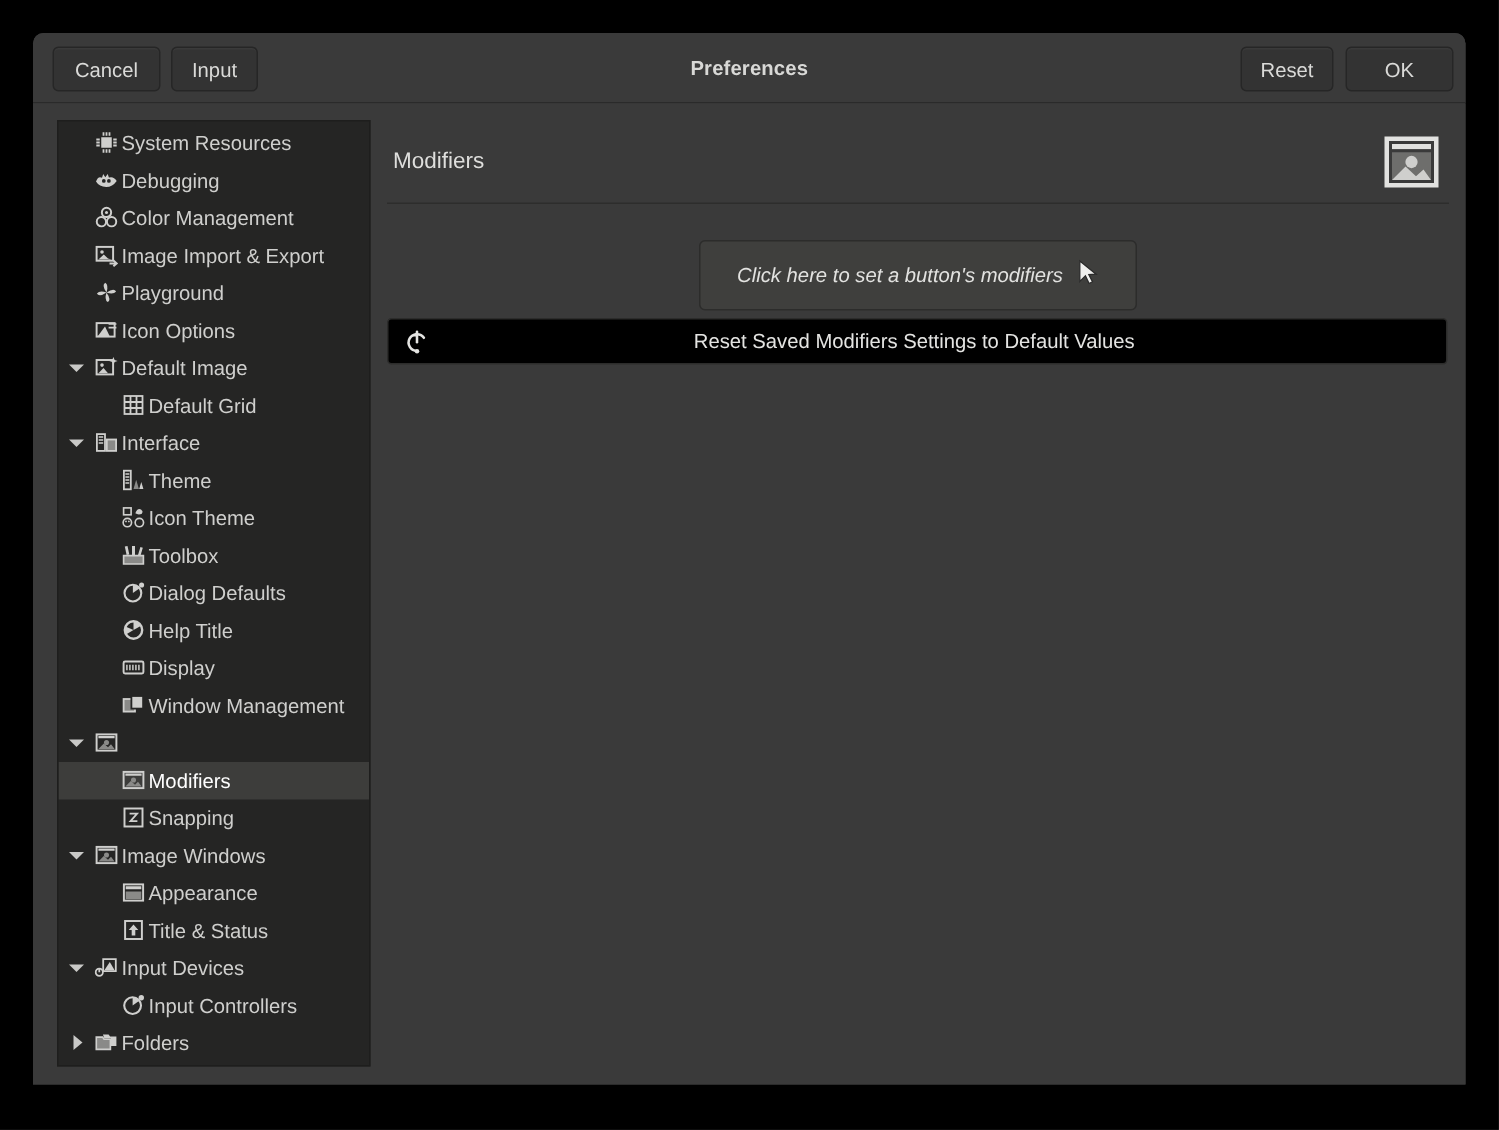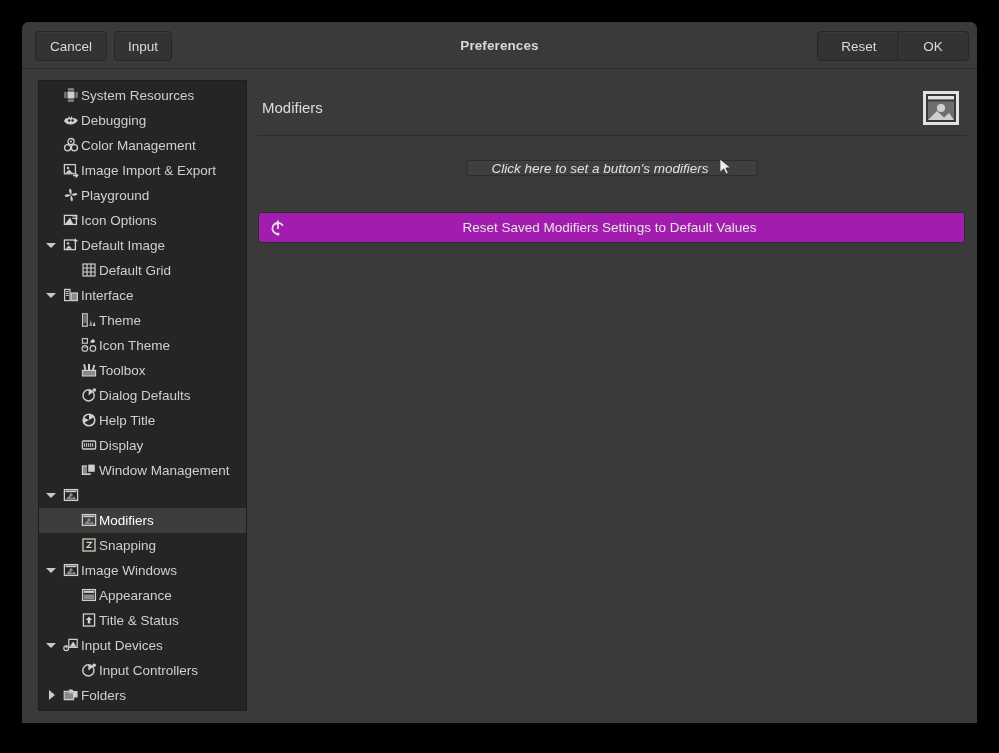--- a/index.html
+++ b/index.html
@@ -43,21 +43,21 @@
     border-radius: 4px;
     color: #dadad8;
     font-family: "Liberation Sans", sans-serif;
     font-size: 13.5px;
     display: flex; align-items: center; justify-content: center;
     cursor: pointer;
     box-shadow: 0 1px 0 rgba(255,255,255,0.035) inset;
   }
   #btn-cancel { left: 13px;  width: 72px; }
   #btn-help   { left: 92px;  width: 58px; }
-  #btn-reset  { right: 76px; width: 84px; }
+  #btn-reset  { right: 88px; width: 62px; }
   #btn-ok     { right: 8px;  width: 72px; }
 
   
   #body {
     position: absolute;
     left: 0; top: 47px; right: 0; bottom: 0;
     padding: 11px 11px 12px 16px;
     display: flex;
     gap: 11px;
     background: #3a3a3a;
@@ -149,21 +149,21 @@
     flex: 1 1 auto;
     padding-top: 32px;
   }
 
   
   #clickhere {
     position: absolute;
     left: 50%;
     transform: translateX(-50%);
     top: 24px;
-    width: 292px; height: 16px;
+    width: 292px; height: 47px;
     background: #3f3f3d;
     border: 1px solid #2c2c2b;
     border-radius: 4px;
     display: flex;
     align-items: center;
     justify-content: center;
     gap: 9px;
     cursor: pointer;
   }
   #clickhere .lbl {
@@ -171,21 +171,21 @@
     font-size: 13.5px;
     color: #e2e2e0;
   }
 
   
   #resetrow {
     position: absolute;
     left: 0; right: 1px;
     top: 76px;
     height: 31px;
-    background: #a21caf;
+    background: #000000;
     border: 1px solid #2c2c2b;
     border-radius: 3px;
     display: flex;
     align-items: center;
     cursor: pointer;
   }
   #resetrow .ricon {
     position: absolute; left: 10px; top: 6px;
     width: 18px; height: 18px;
   }

